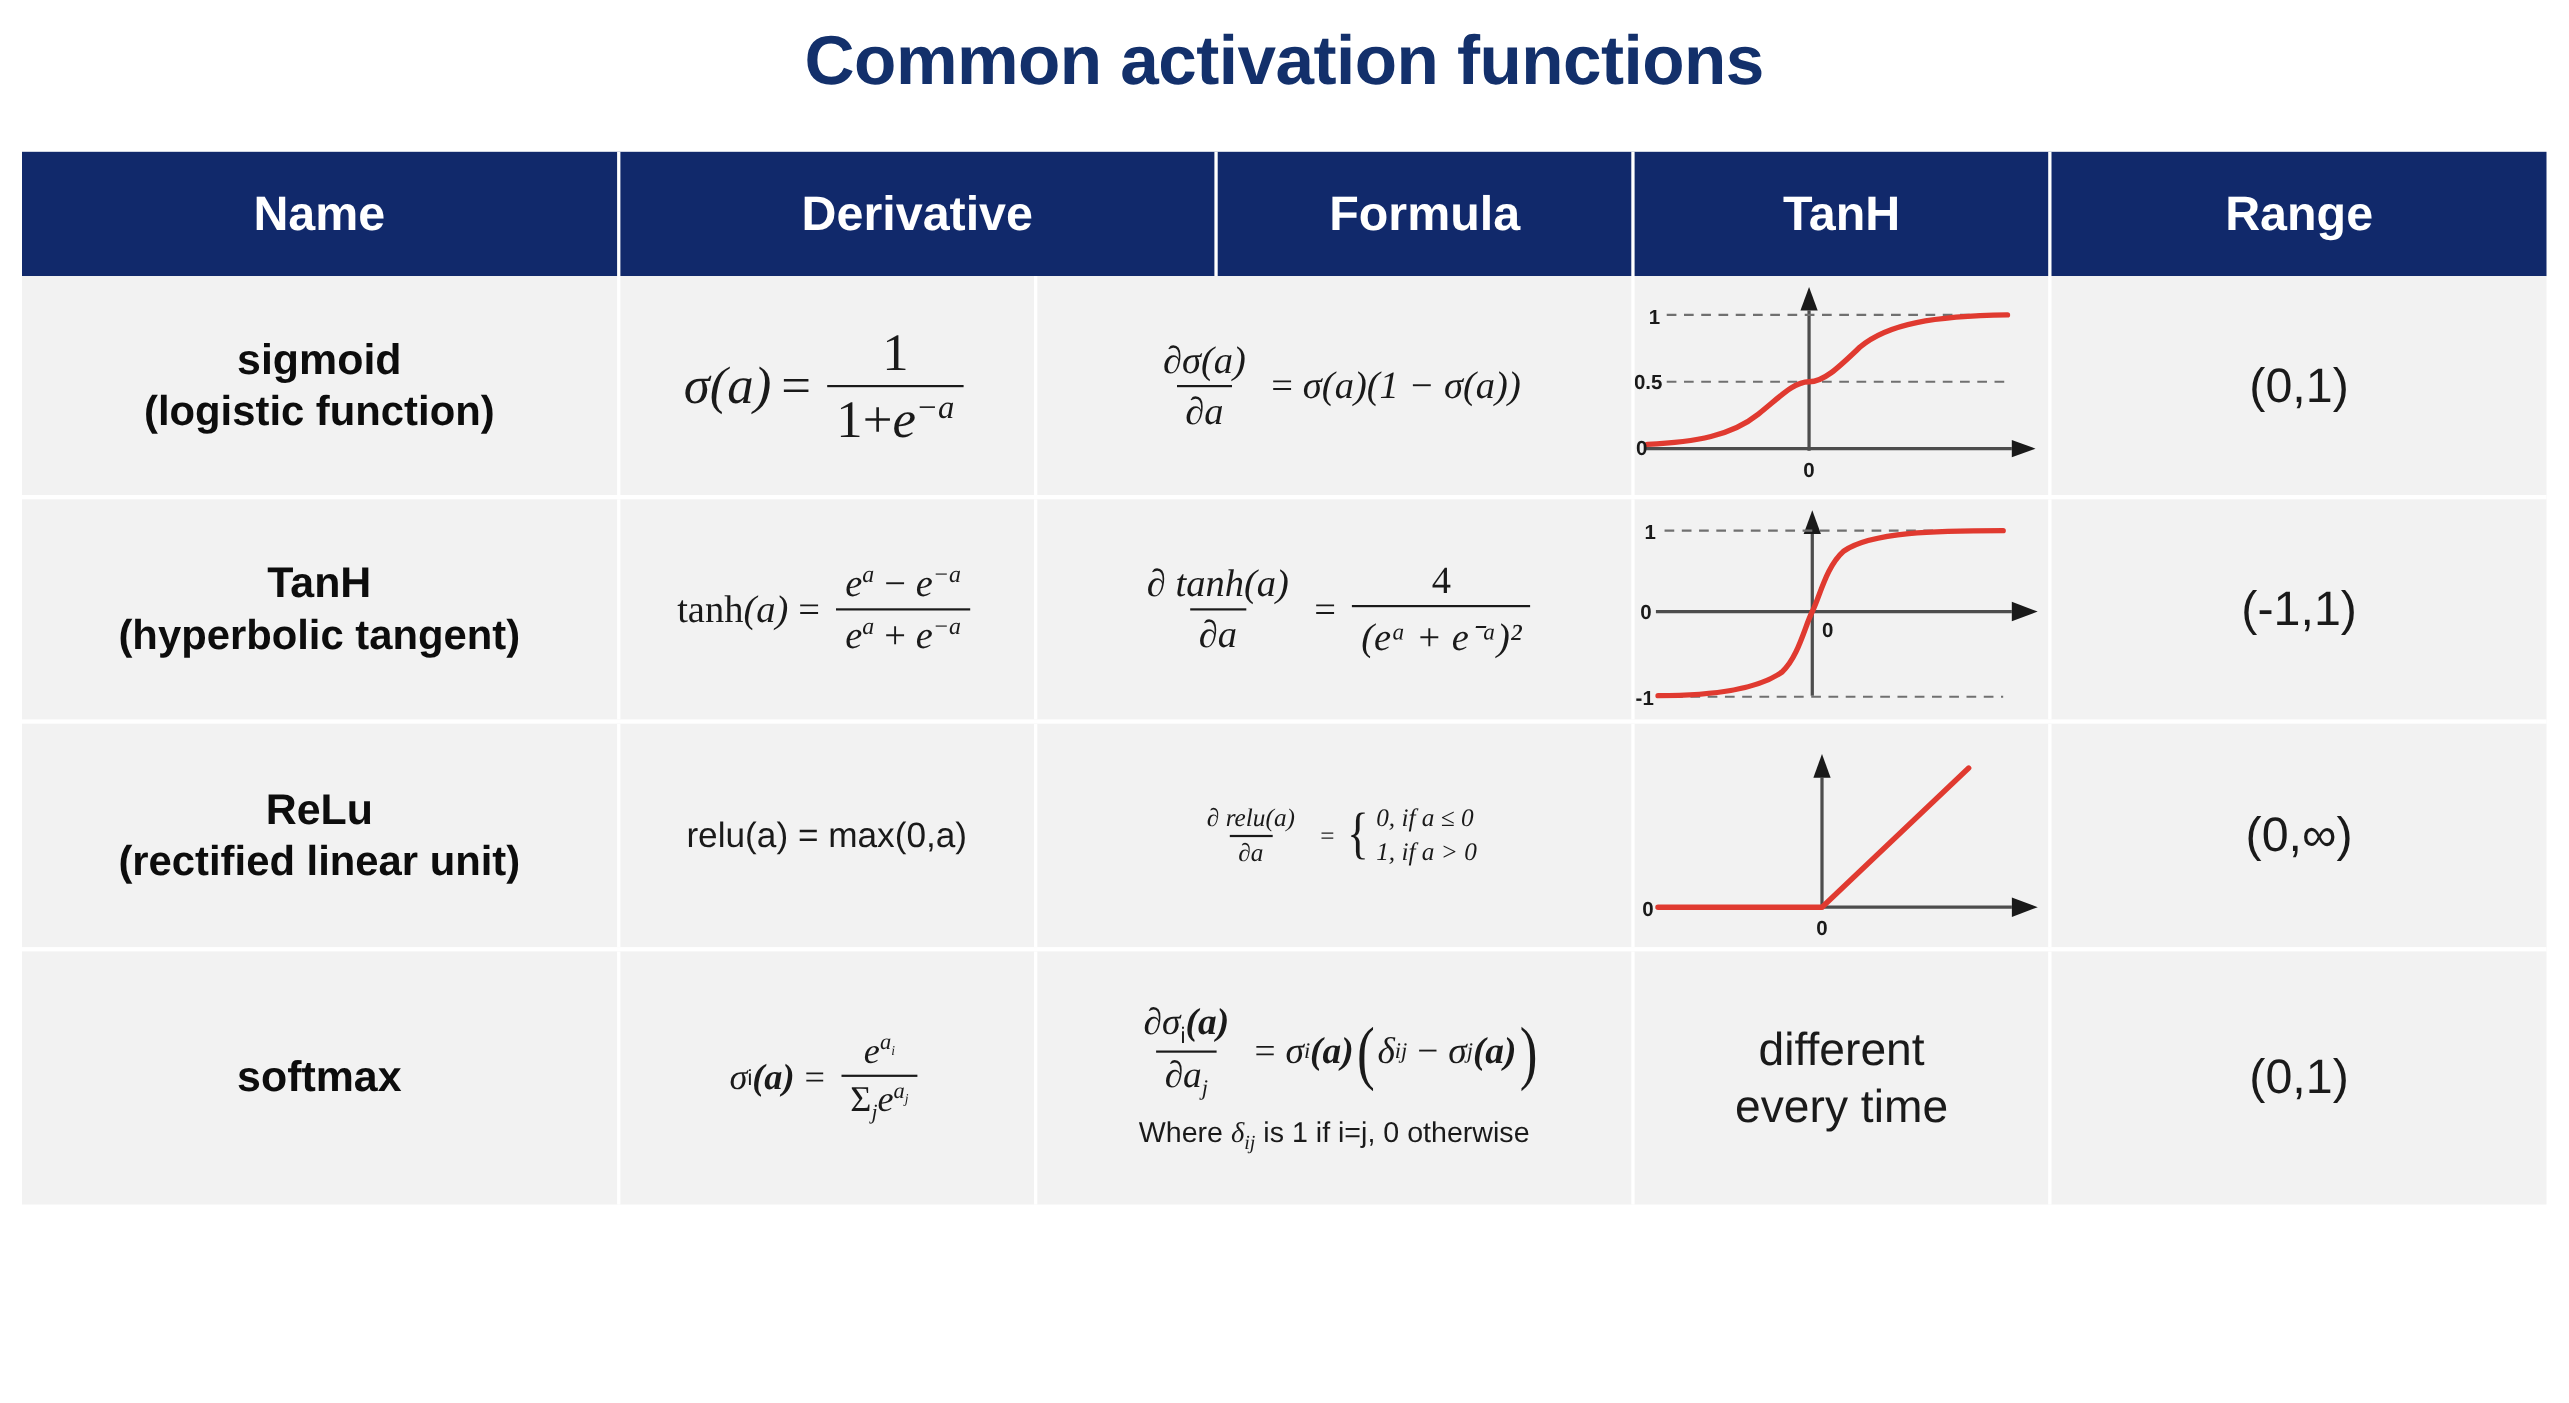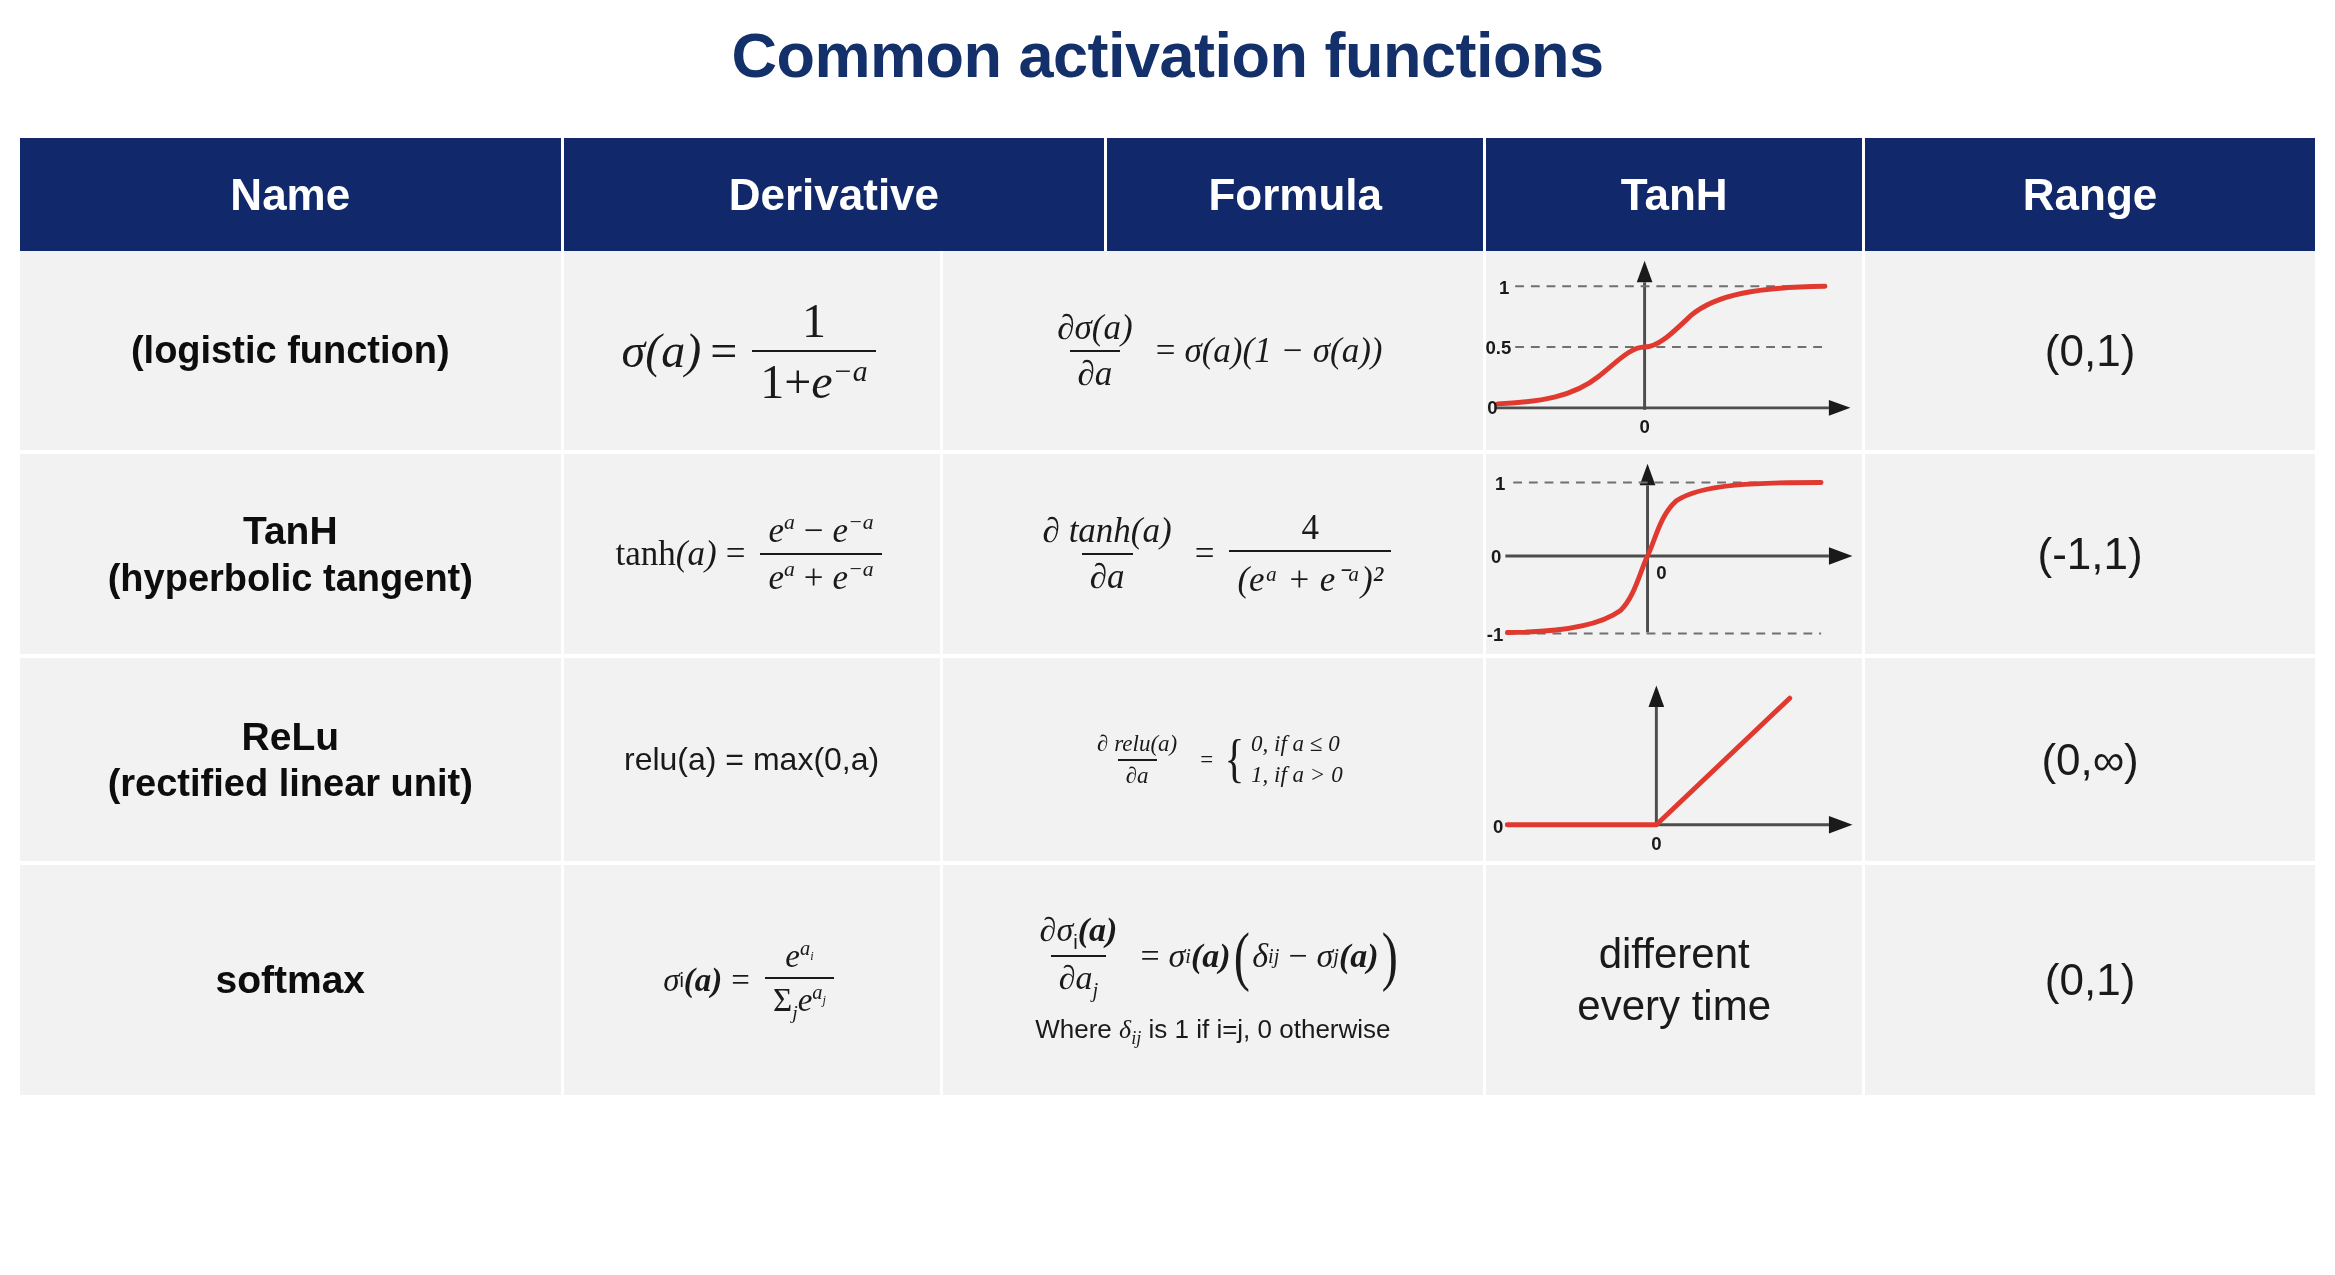--- a/index.html
+++ b/index.html
@@ -148,20 +148,21 @@
       <div class="th c-deriv">Derivative</div>
       <div class="th c-form">Formula</div>
       <div class="th c-graph">TanH</div>
       <div class="th c-range">Range</div>
     </div>
 
     <div class="row r0">
 
       <div class="cell c-name">
         <div class="name-txt">
+          <div>sigmoid</div>
           <div class="n2">(logistic function)</div>
         </div>
       </div>
 
       <div class="cell c-form">
         <div class="math f-sigmoid">
           <span class="mi">σ</span>
             <span class="mi">(a)</span>
           <span class="op">=</span>
           <span class="frac">

